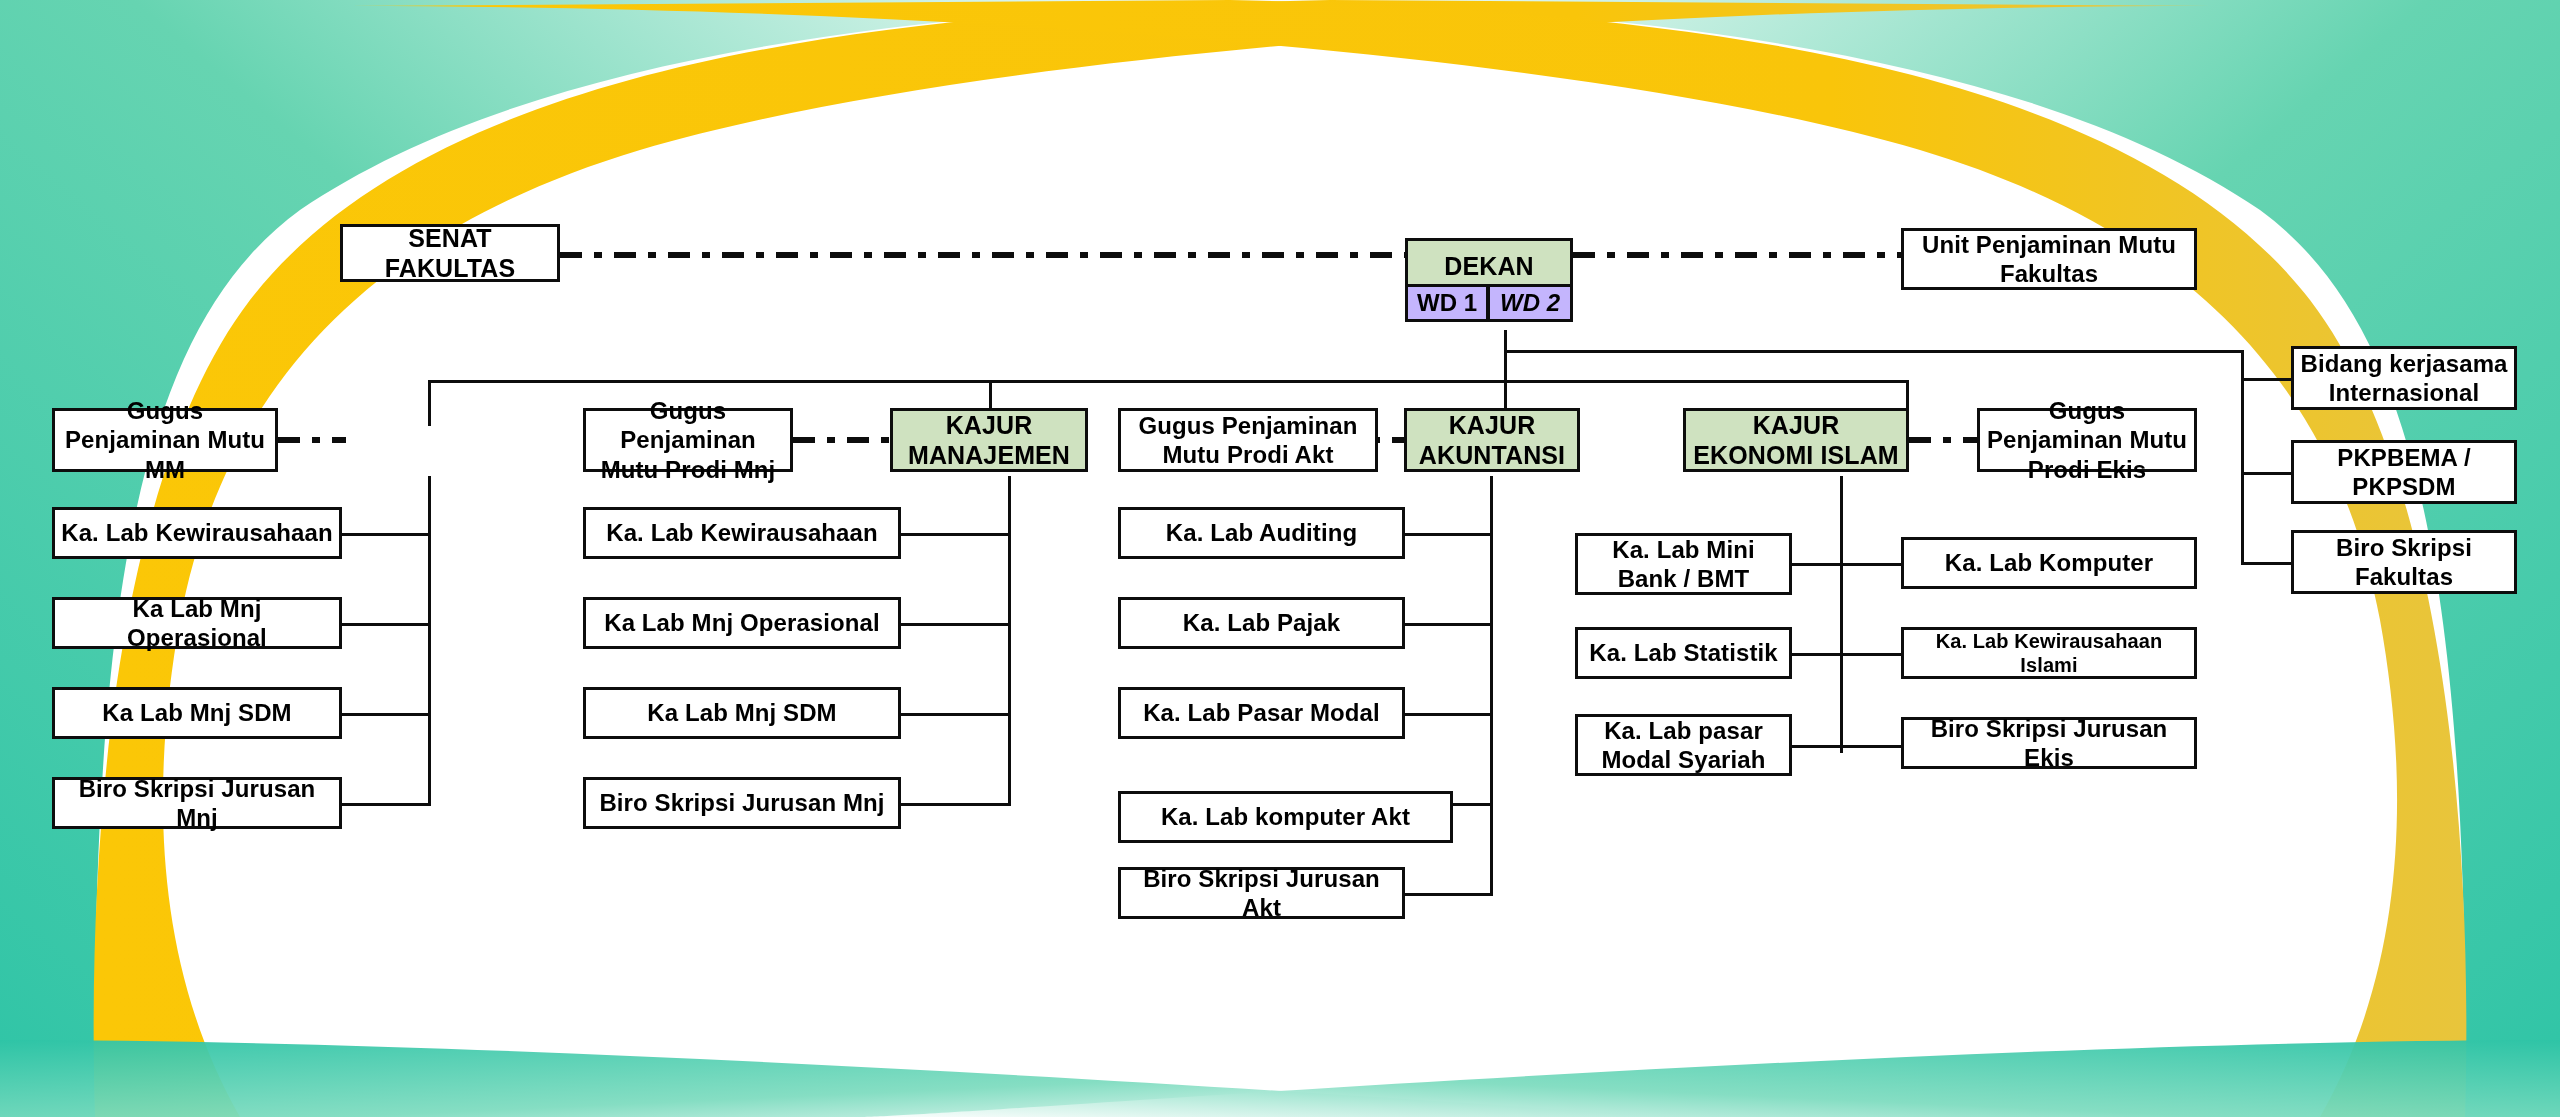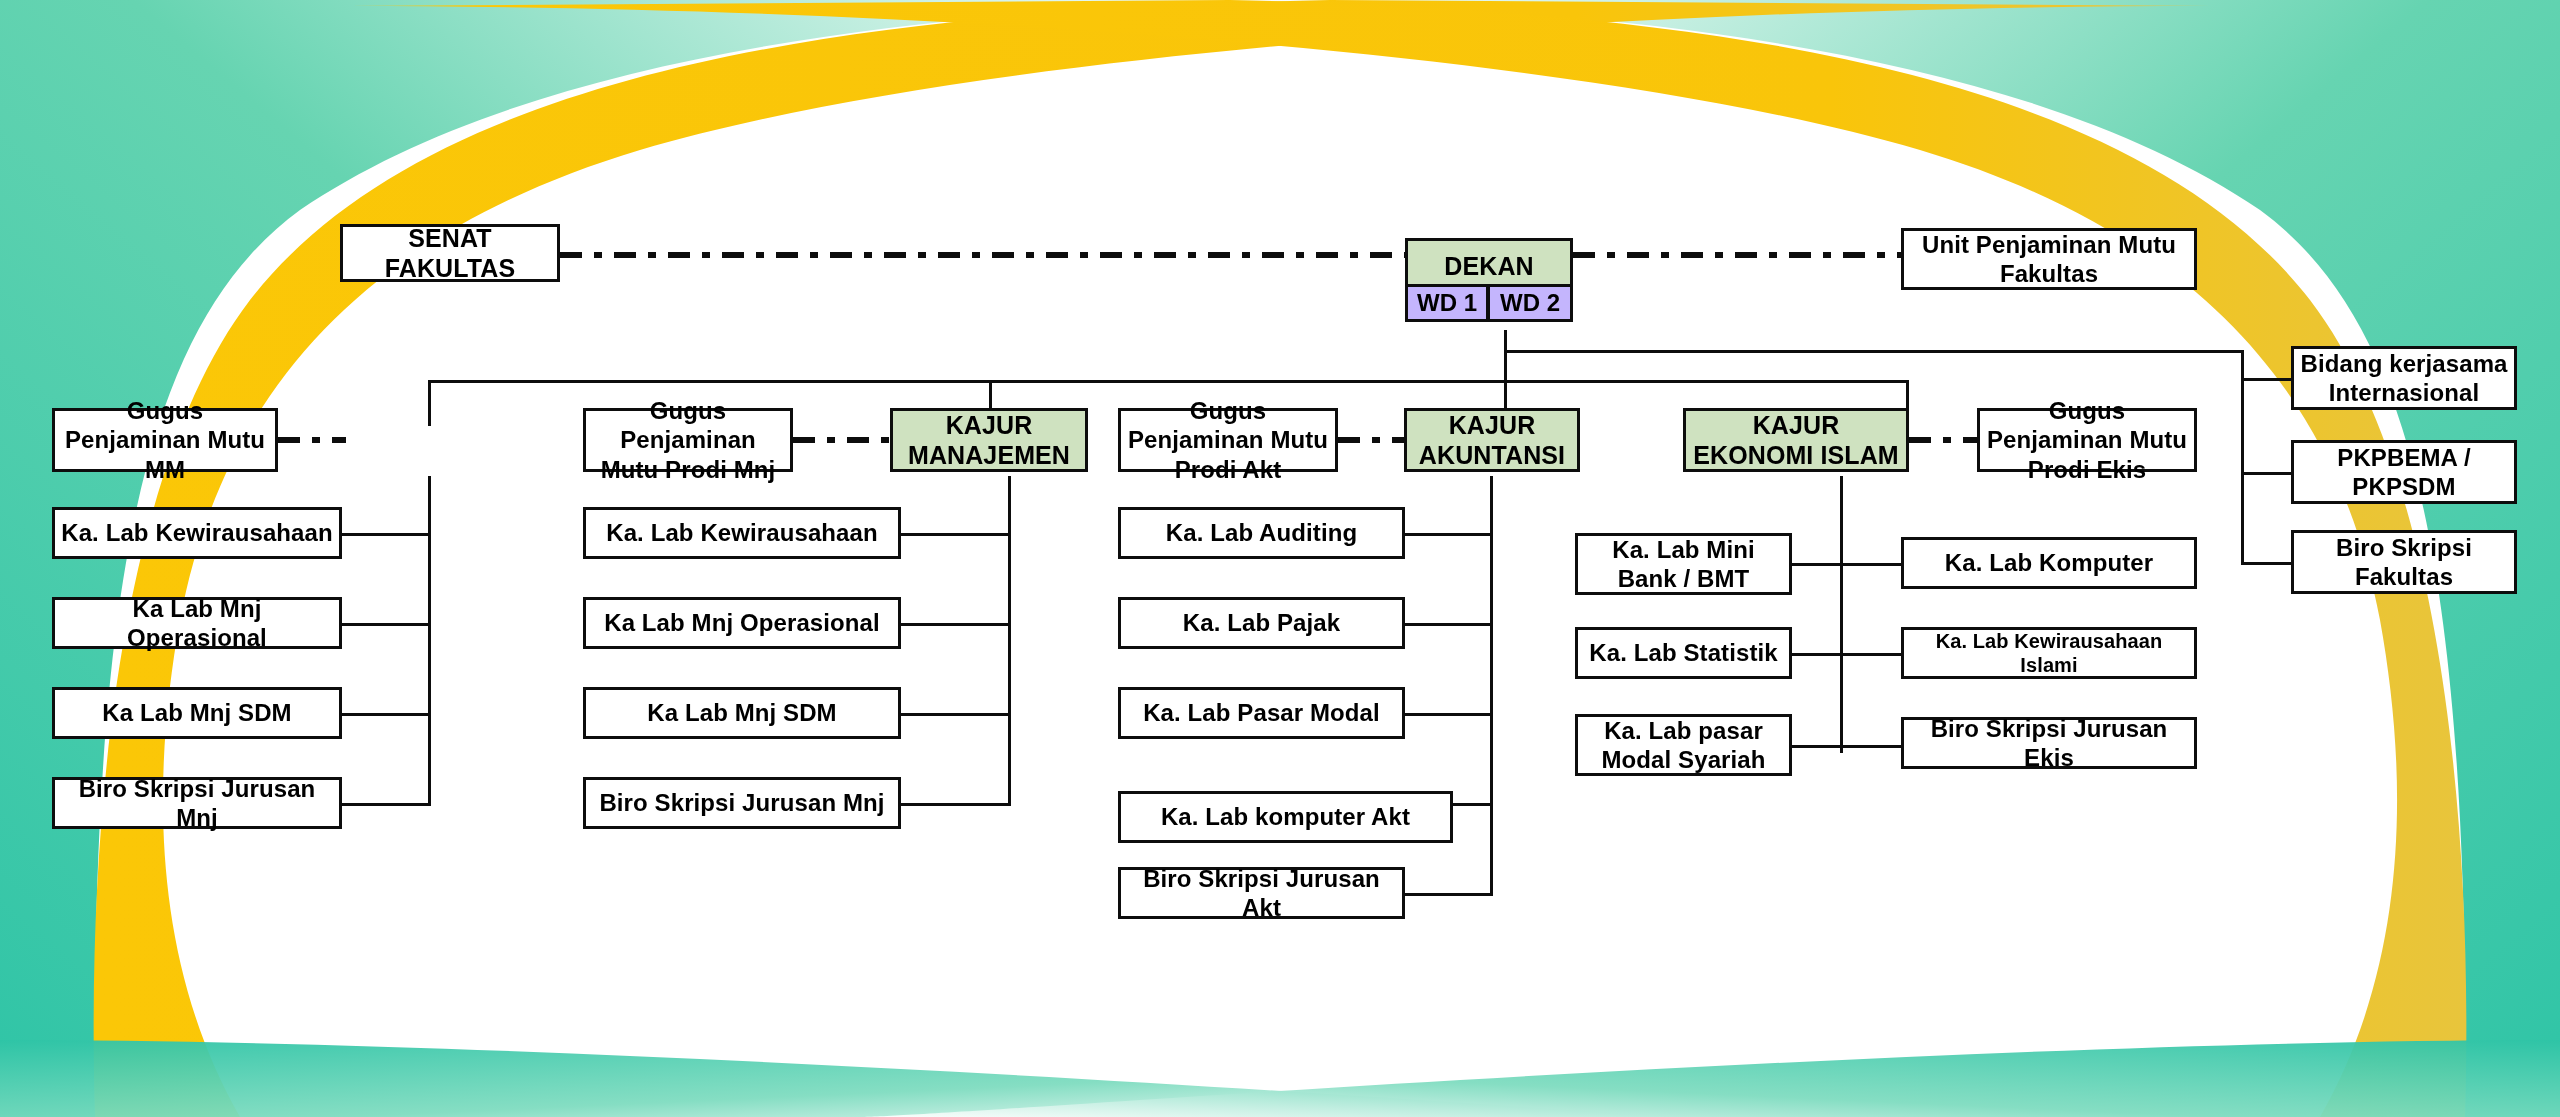--- a/index.html
+++ b/index.html
@@ -177,39 +177,39 @@
       <span class="lbl">SENAT FAKULTAS</span>
     </div>
 
     <div class="node green t25" style="left:1405px;top:238px;width:168px;height:56px;">
       <span class="lbl">DEKAN</span>
     </div>
     <div class="wd" style="left:1405px;top:284px;width:84px;height:38px;">
       <span class="lbl" style="text-align:center;">WD 1</span>
     </div>
     <div class="wd" style="left:1487px;top:284px;width:86px;height:38px;">
-      <span class="lbl" style="text-align:left;">WD 2</span>
+      <span class="lbl" style="text-align:left;font-style:italic;">WD 2</span>
     </div>
 
     <div class="node t24" style="left:1901px;top:228px;width:296px;height:62px;">
       <span class="lbl">Unit Penjaminan Mutu Fakultas</span>
     </div>
 
     <div class="node t24" style="left:52px;top:408px;width:226px;height:64px;">
       <span class="lbl">Gugus Penjaminan Mutu MM</span>
     </div>
 
     <div class="node t24" style="left:583px;top:408px;width:210px;height:64px;">
       <span class="lbl">Gugus Penjaminan Mutu Prodi Mnj</span>
     </div>
     <div class="node green t25" style="left:890px;top:408px;width:198px;height:64px;">
       <span class="lbl">KAJUR MANAJEMEN</span>
     </div>
 
-    <div class="node t24" style="left:1118px;top:408px;width:220px;height:64px;">
+    <div class="node t24" style="left:1118px;top:408px;width:260px;height:64px;">
       <span class="lbl">Gugus Penjaminan Mutu Prodi Akt</span>
     </div>
     <div class="node green t25" style="left:1404px;top:408px;width:176px;height:64px;">
       <span class="lbl">KAJUR AKUNTANSI</span>
     </div>
 
     <div class="node green t25" style="left:1683px;top:408px;width:226px;height:64px;">
       <span class="lbl">KAJUR EKONOMI ISLAM</span>
     </div>
     <div class="node t24" style="left:1977px;top:408px;width:220px;height:64px;">

